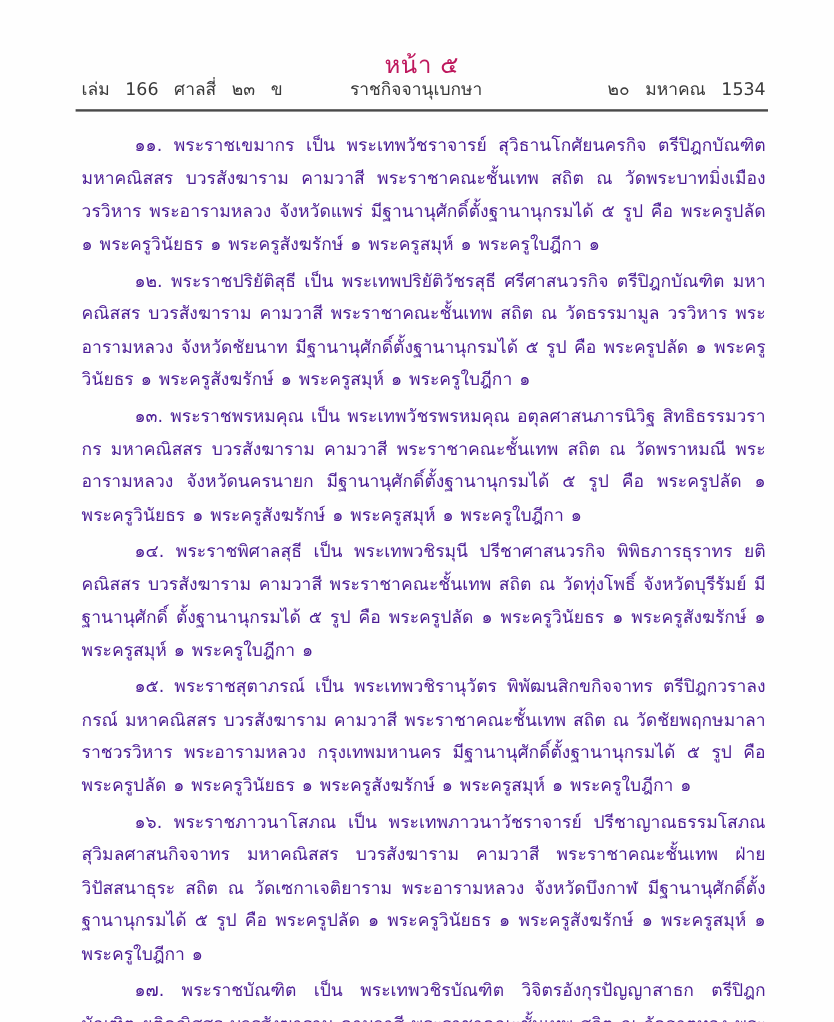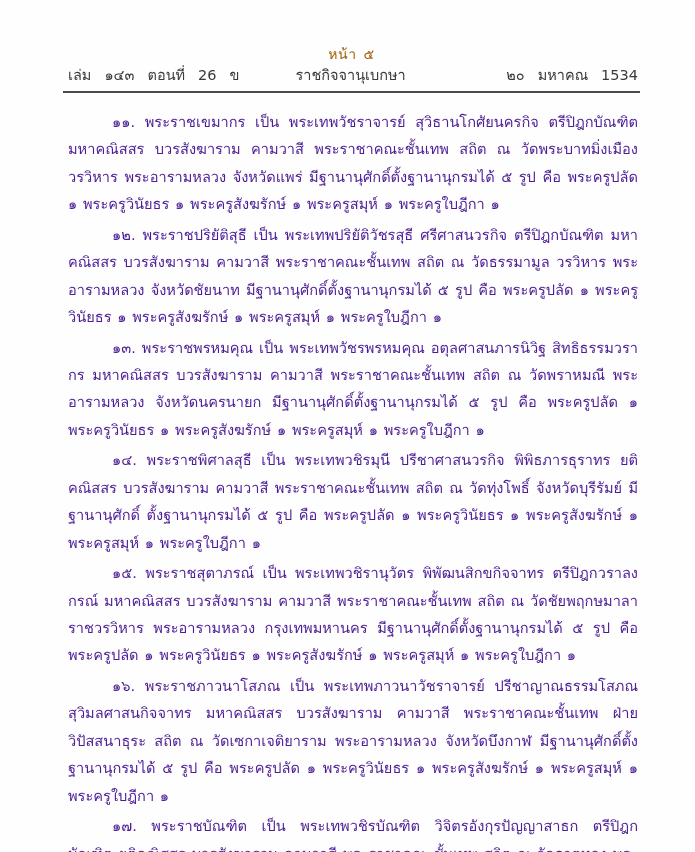--- a/index.html
+++ b/index.html
@@ -25,24 +25,24 @@
 
   
   .masthead {
     position: absolute;
     left: 63px;
     top: 44px;
     width: 577px;
   }
   .masthead-pageno {
     text-align: center;
-    font-size: 14px;
+    font-size: 20px;
     line-height: 20px;
     letter-spacing: 0.5px;
-    color: #a16207;
+    color: #be185d;
     white-space: nowrap;
   }
   .masthead-pageno .gap { display: inline-block; width: 7px; }
 
   .masthead-row {
     display: flex;
     align-items: baseline;
     justify-content: space-between;
     font-size: 14.5px;
     line-height: 21px;
@@ -90,23 +90,23 @@
 
   <div class="masthead">
 
     <div class="masthead-pageno">
       <span>หน้า</span><span class="gap"></span><span>๕</span>
     </div>
 
     <div class="masthead-row">
       <span class="mh-left">
         <span>เล่ม</span>
-        <span>๑๔๓</span>
-        <span>ตอนที่</span>
-        <span>26</span>
+        <span>166</span>
+        <span>ศาลสี่</span>
+        <span>๒๓</span>
         <span>ข</span>
       </span>
       <span class="mh-center">ราชกิจจานุเบกษา</span>
       <span class="mh-right">
         <span>๒๐</span>
         <span>มหาคณ</span>
         <span>1534</span>
       </span>
     </div>
   </div>

